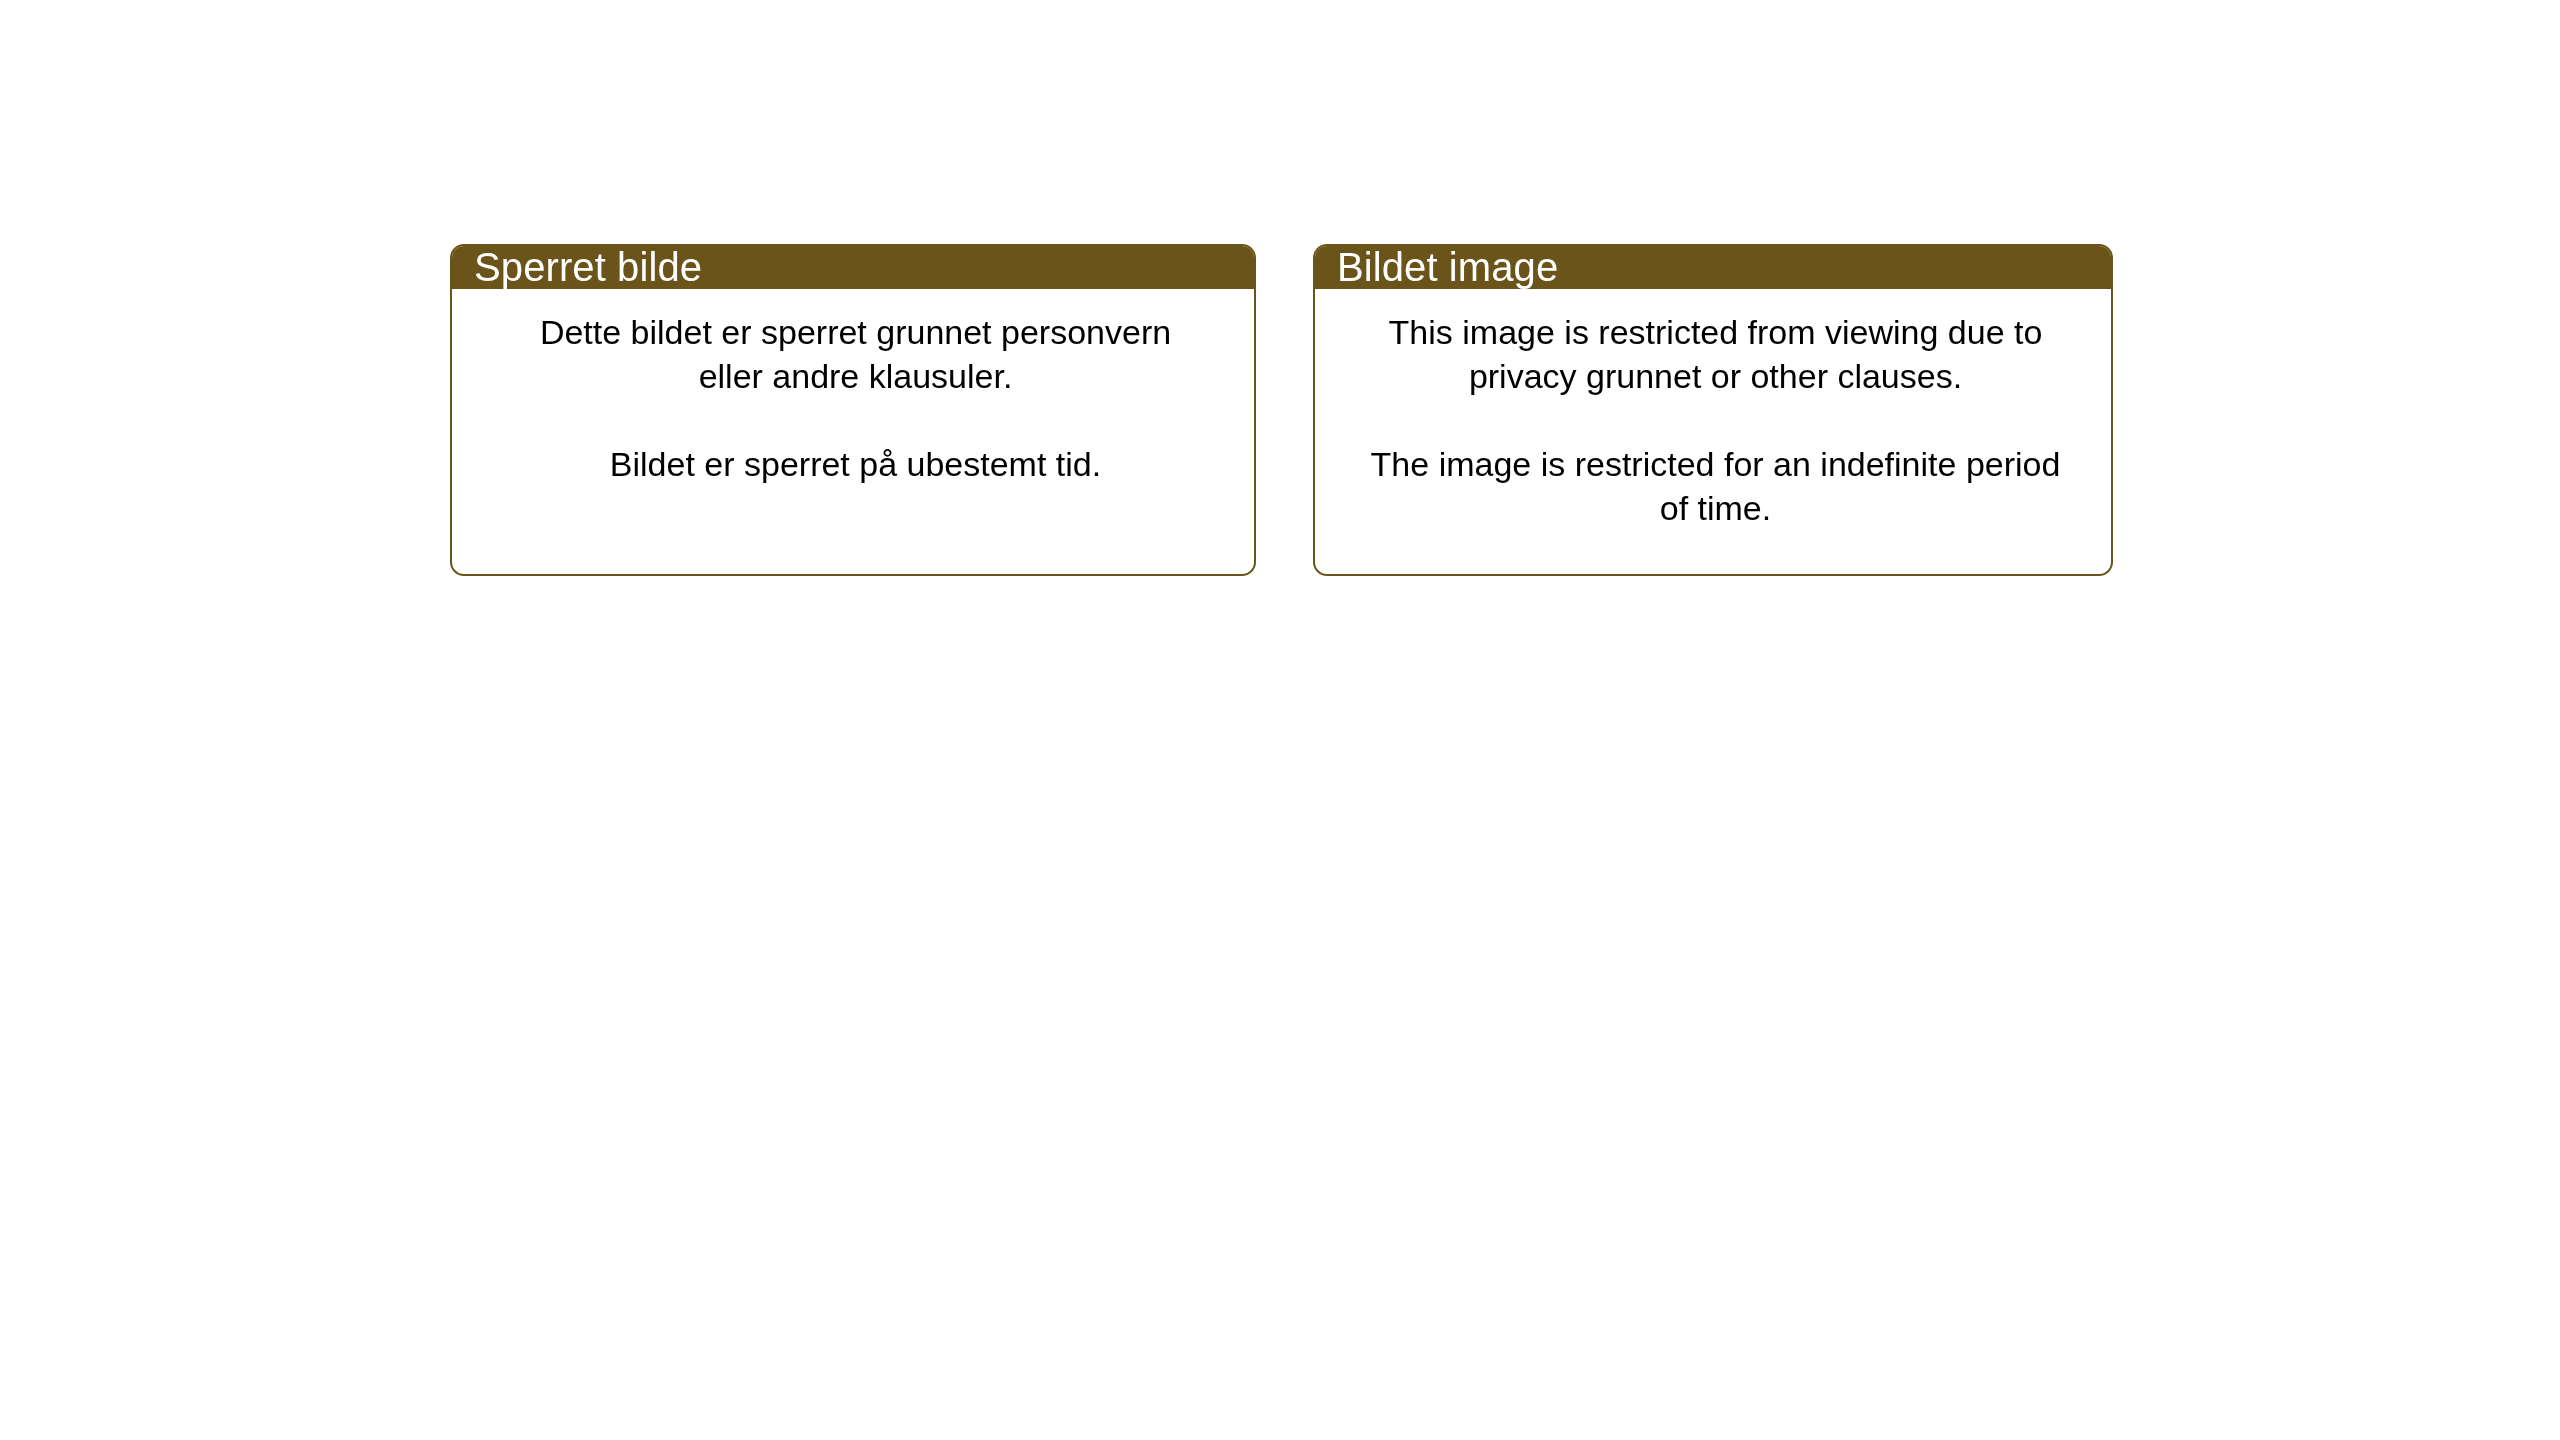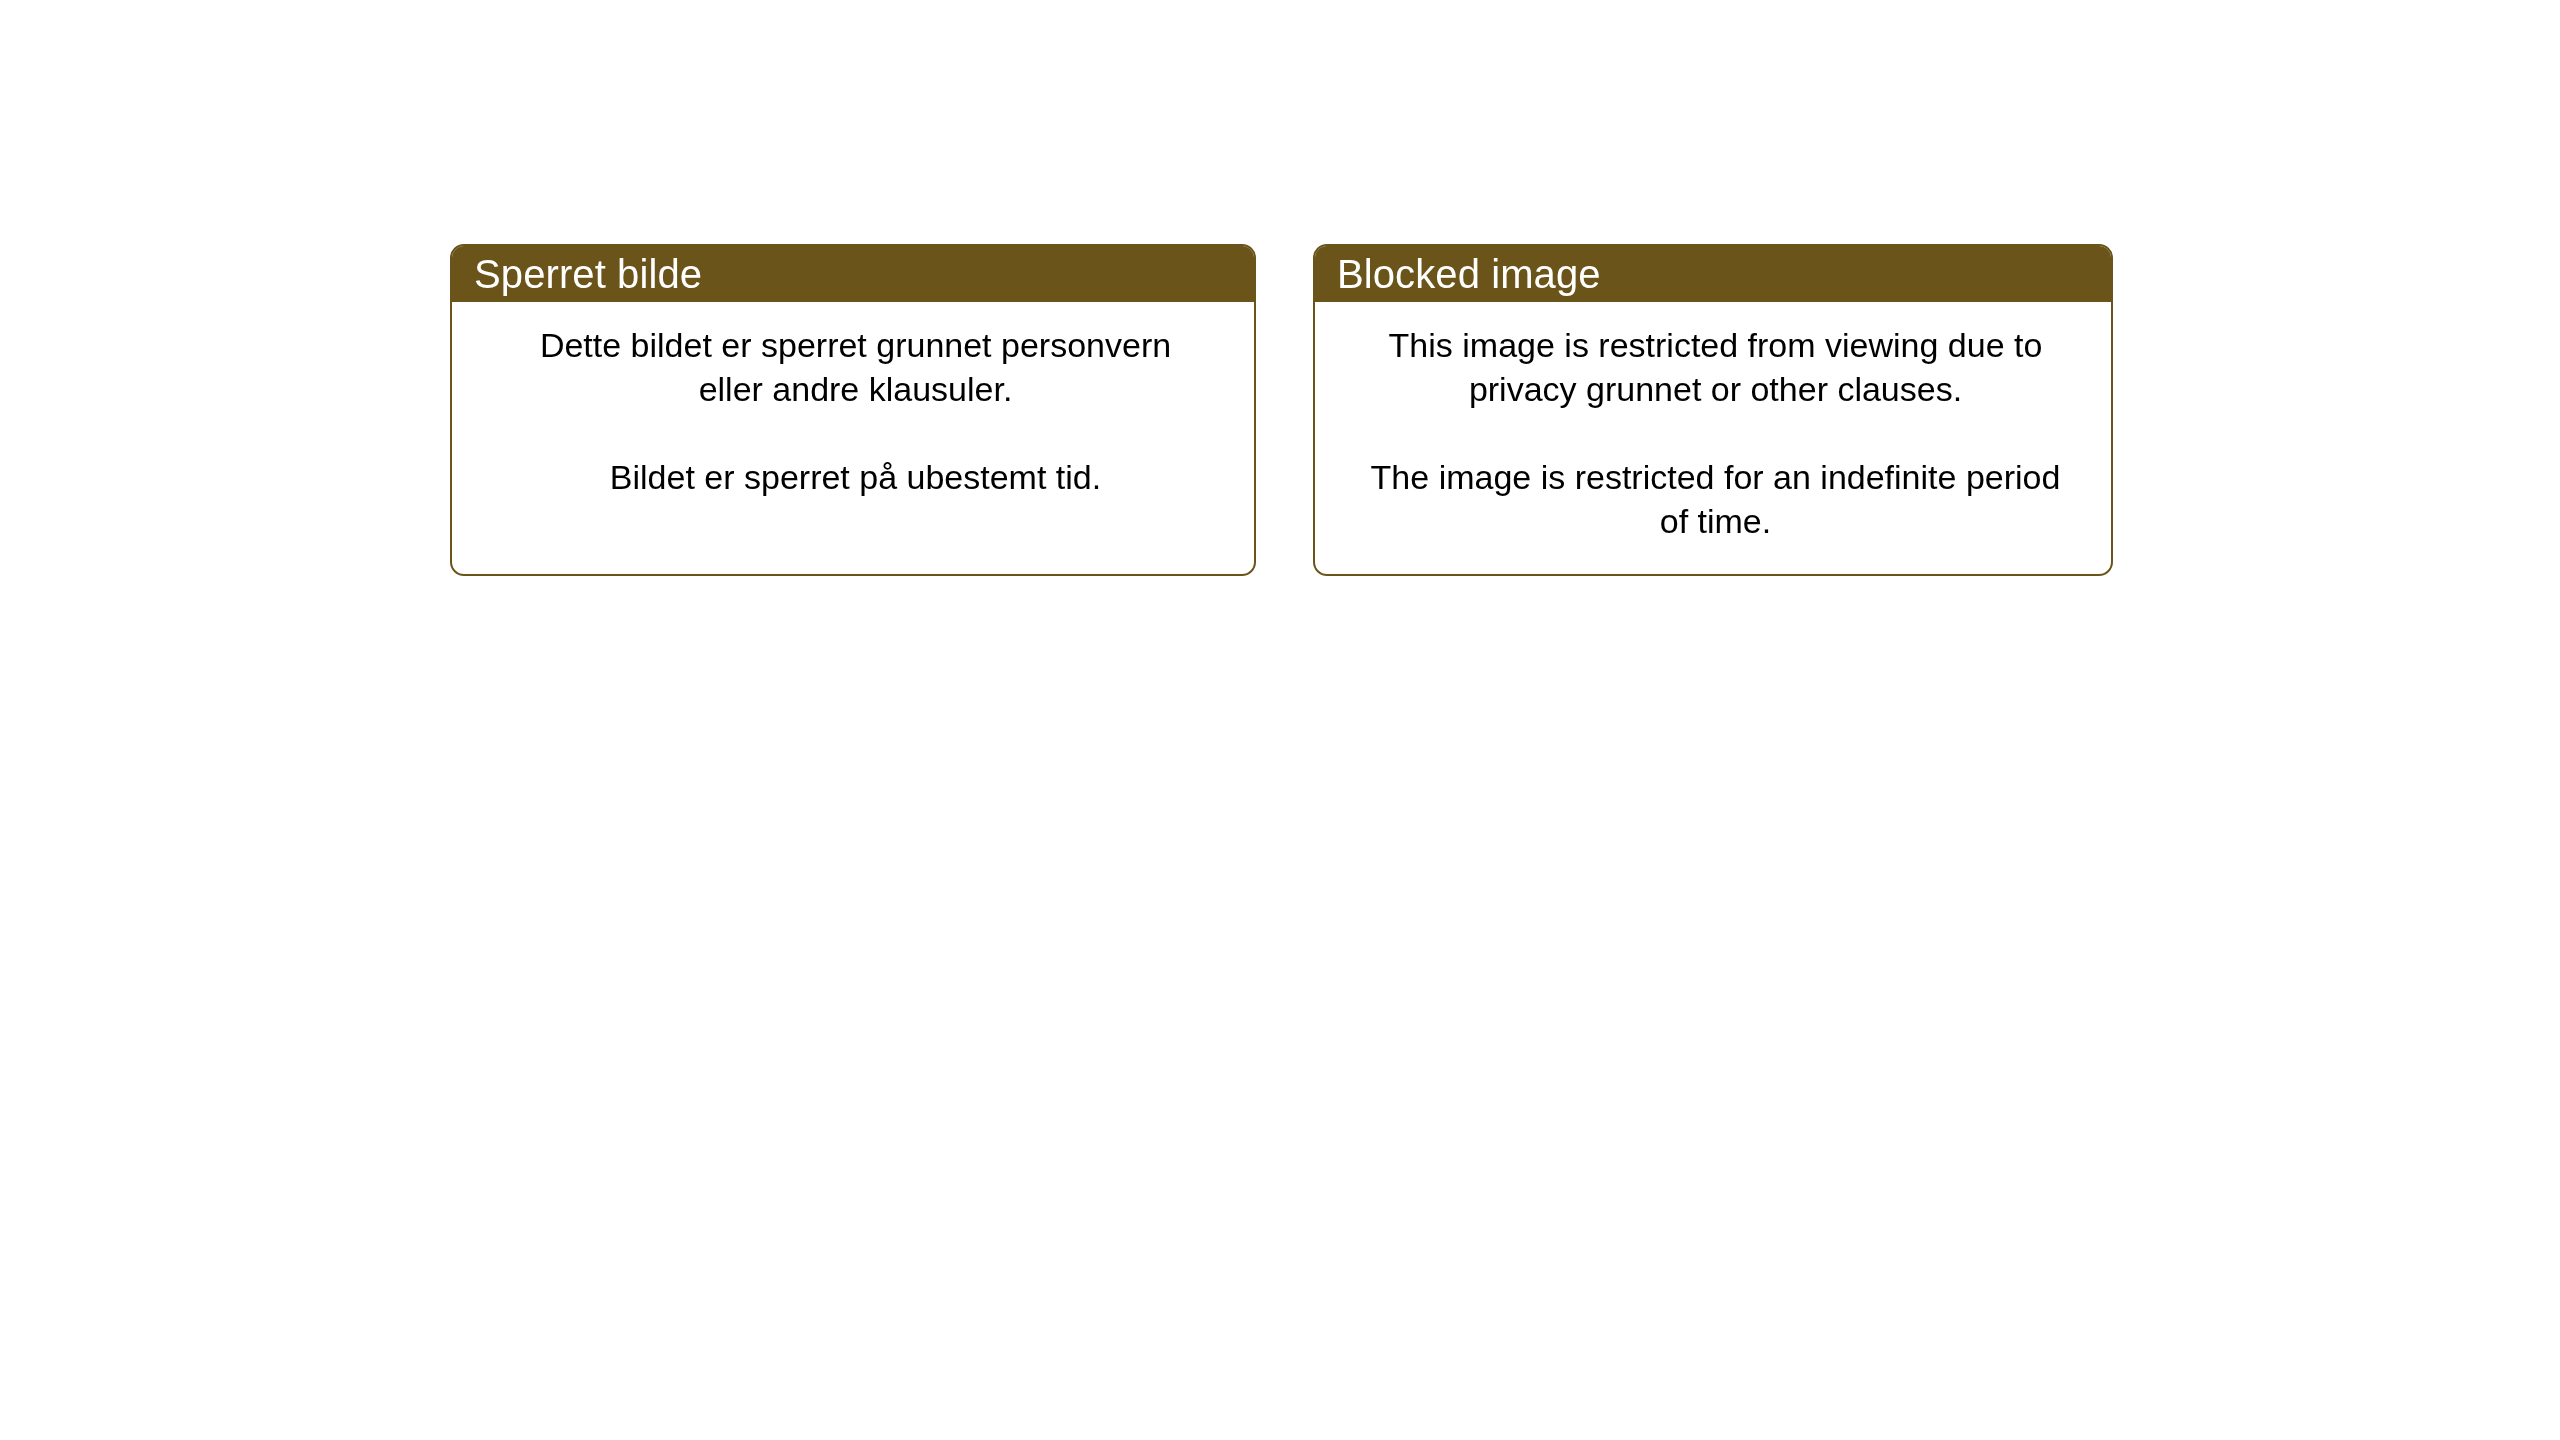--- a/index.html
+++ b/index.html
@@ -29,21 +29,21 @@
     border: 2px solid #6B5419;
     border-radius: 14px;
     overflow: hidden;
   }
 
   #panel-no  { left: 450px;  top: 244px; width: 806px; height: 332px; }
   #panel-en  { left: 1313px; top: 244px; width: 800px; height: 332px; }
 
   .panel-header {
     box-sizing: border-box;
-    height: 57px;
+    height: 44px;
     background: #6B5419;
     display: flex;
     align-items: center;
     padding: 0 0 0 23px;
     margin: -1px -1px 0 -1px;
   }
 
   .panel-title {
     color: #ffffff;
     font-size: 40px;
@@ -85,21 +85,21 @@
     <div class="panel-body">
       <p class="panel-paragraph">Dette bildet er sperret grunnet personvern
 eller andre klausuler.</p>
       <div class="paragraph-gap"></div>
       <p class="panel-paragraph">Bildet er sperret på ubestemt tid.</p>
     </div>
   </section>
 
   <section class="notice-panel" id="panel-en">
     <div class="panel-header">
-      <h1 class="panel-title">Blocked image</h1>
+      <h1 class="panel-title">Bildet image</h1>
     </div>
     <div class="panel-body">
       <p class="panel-paragraph">This image is restricted from viewing due to
 privacy grunnet or other clauses.</p>
       <div class="paragraph-gap"></div>
       <p class="panel-paragraph">The image is restricted for an indefinite period
 of time.</p>
     </div>
   </section>
 

